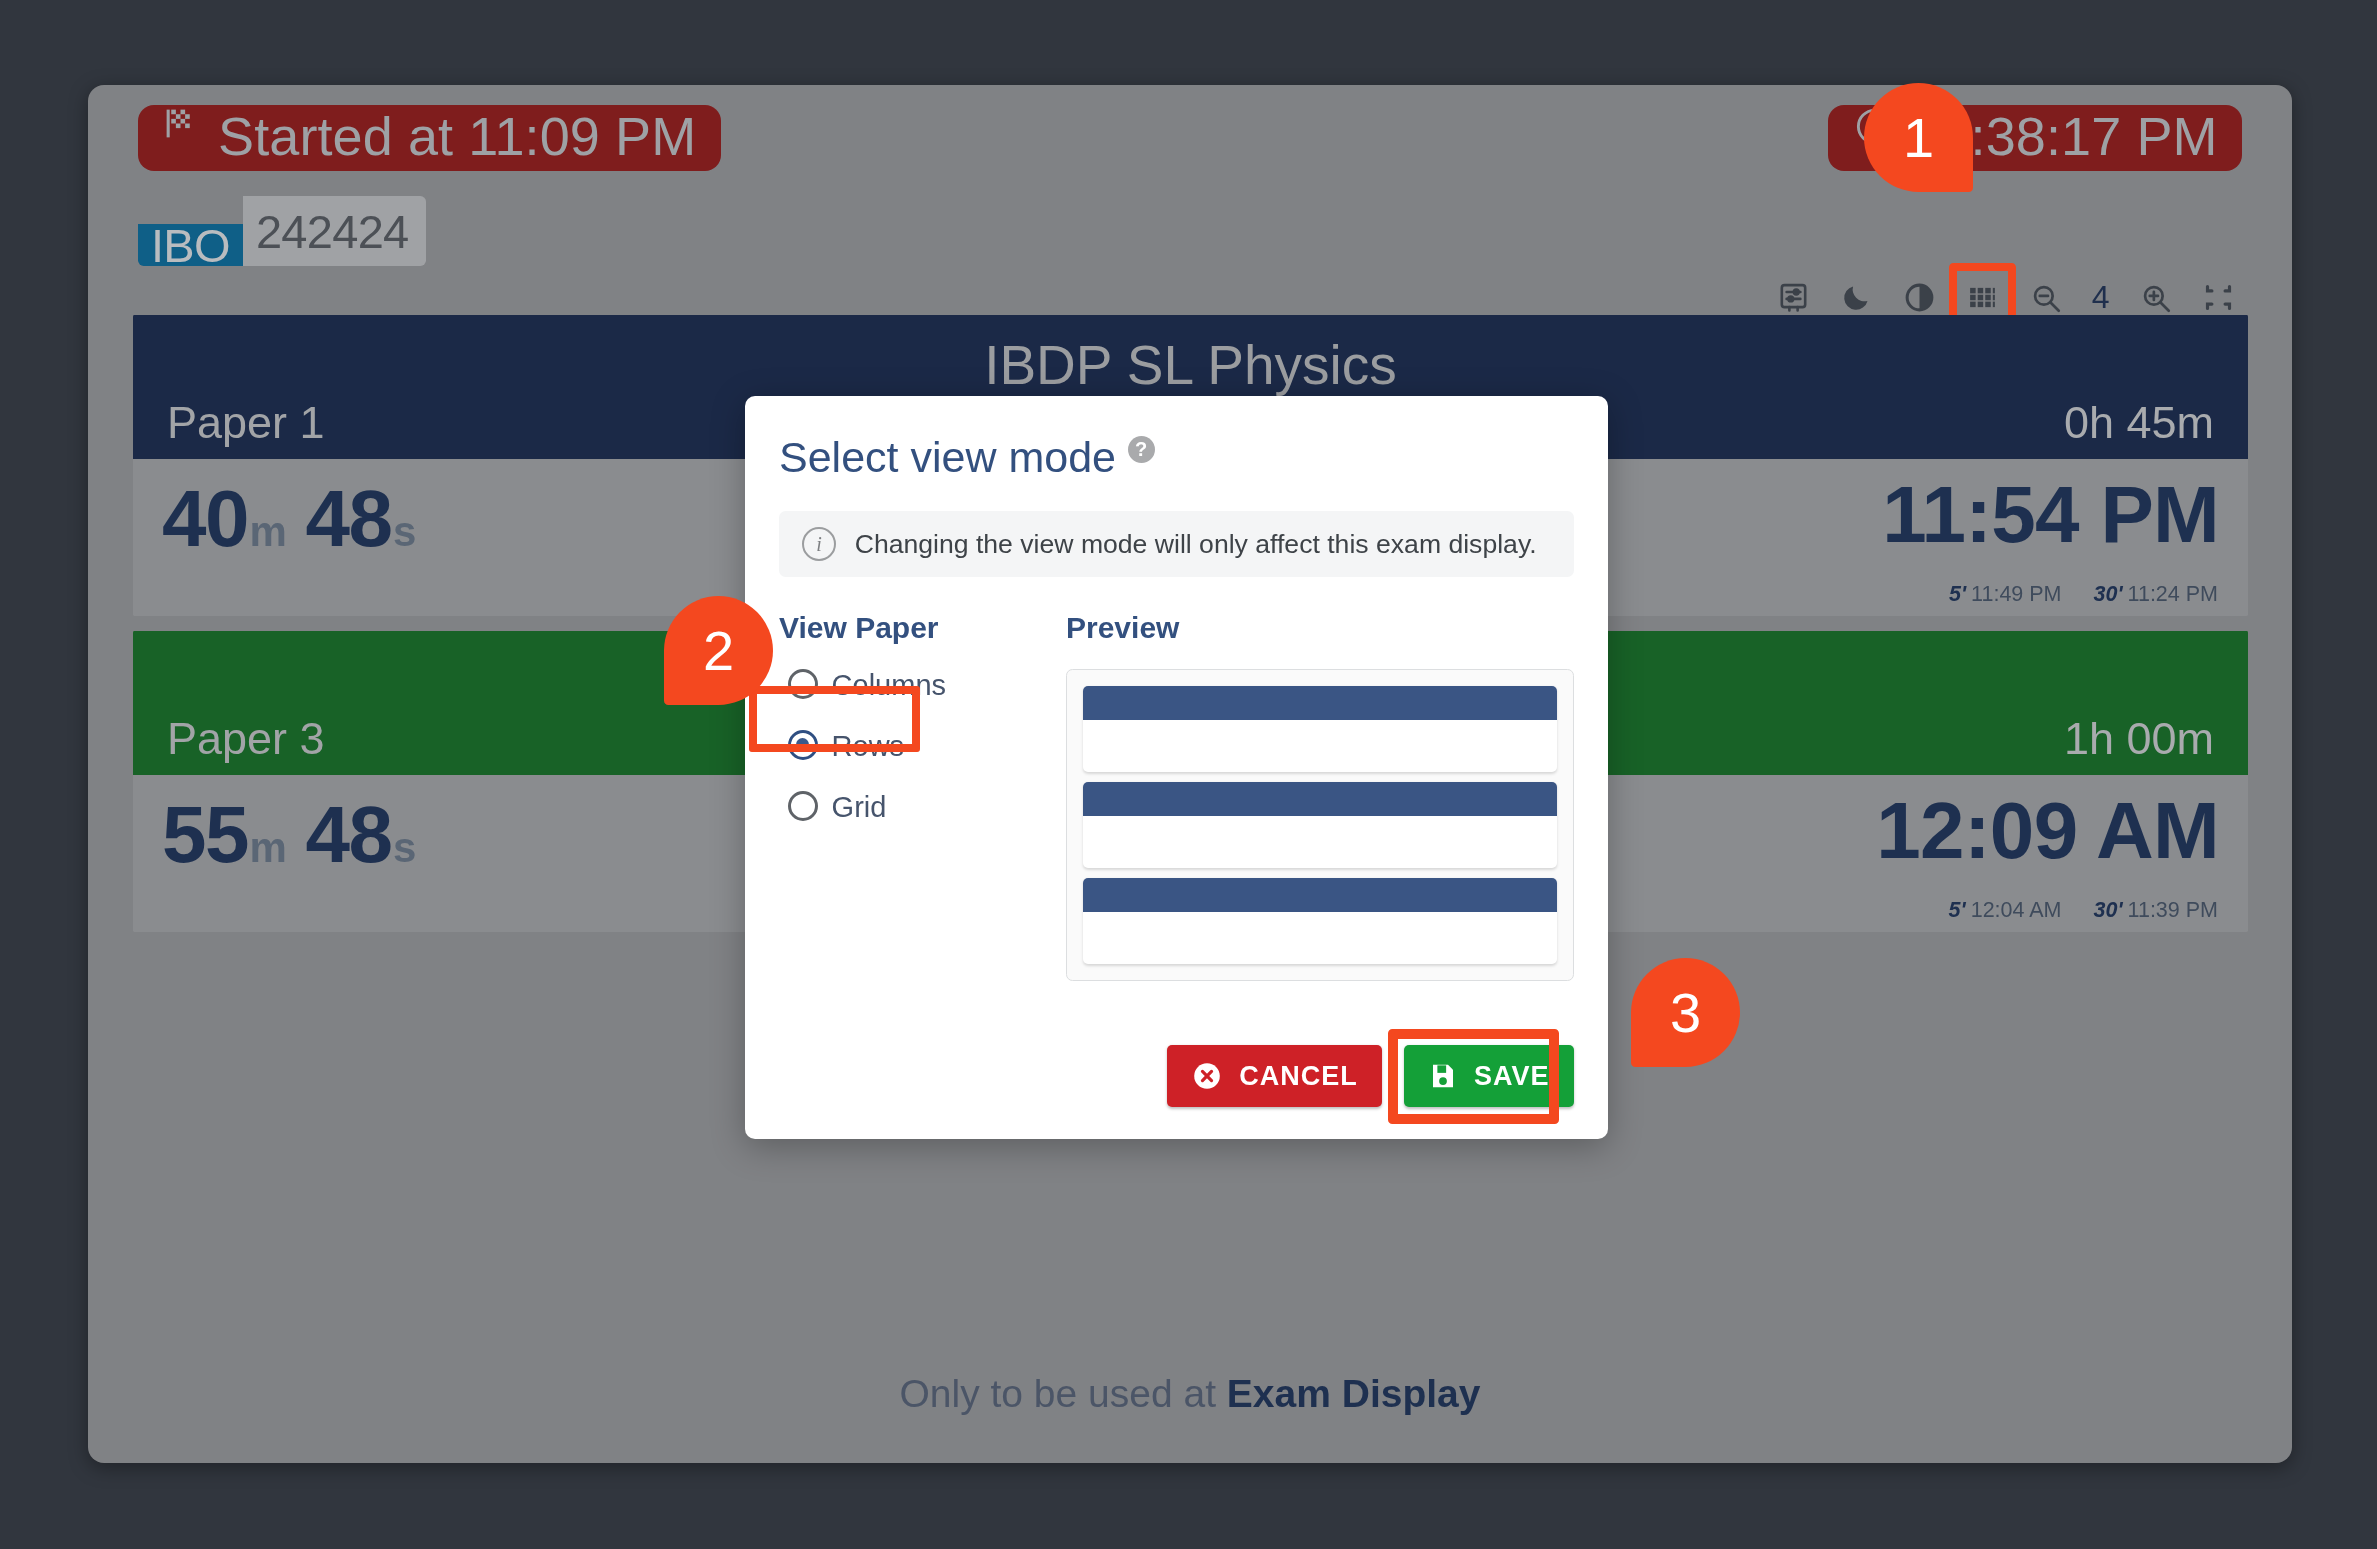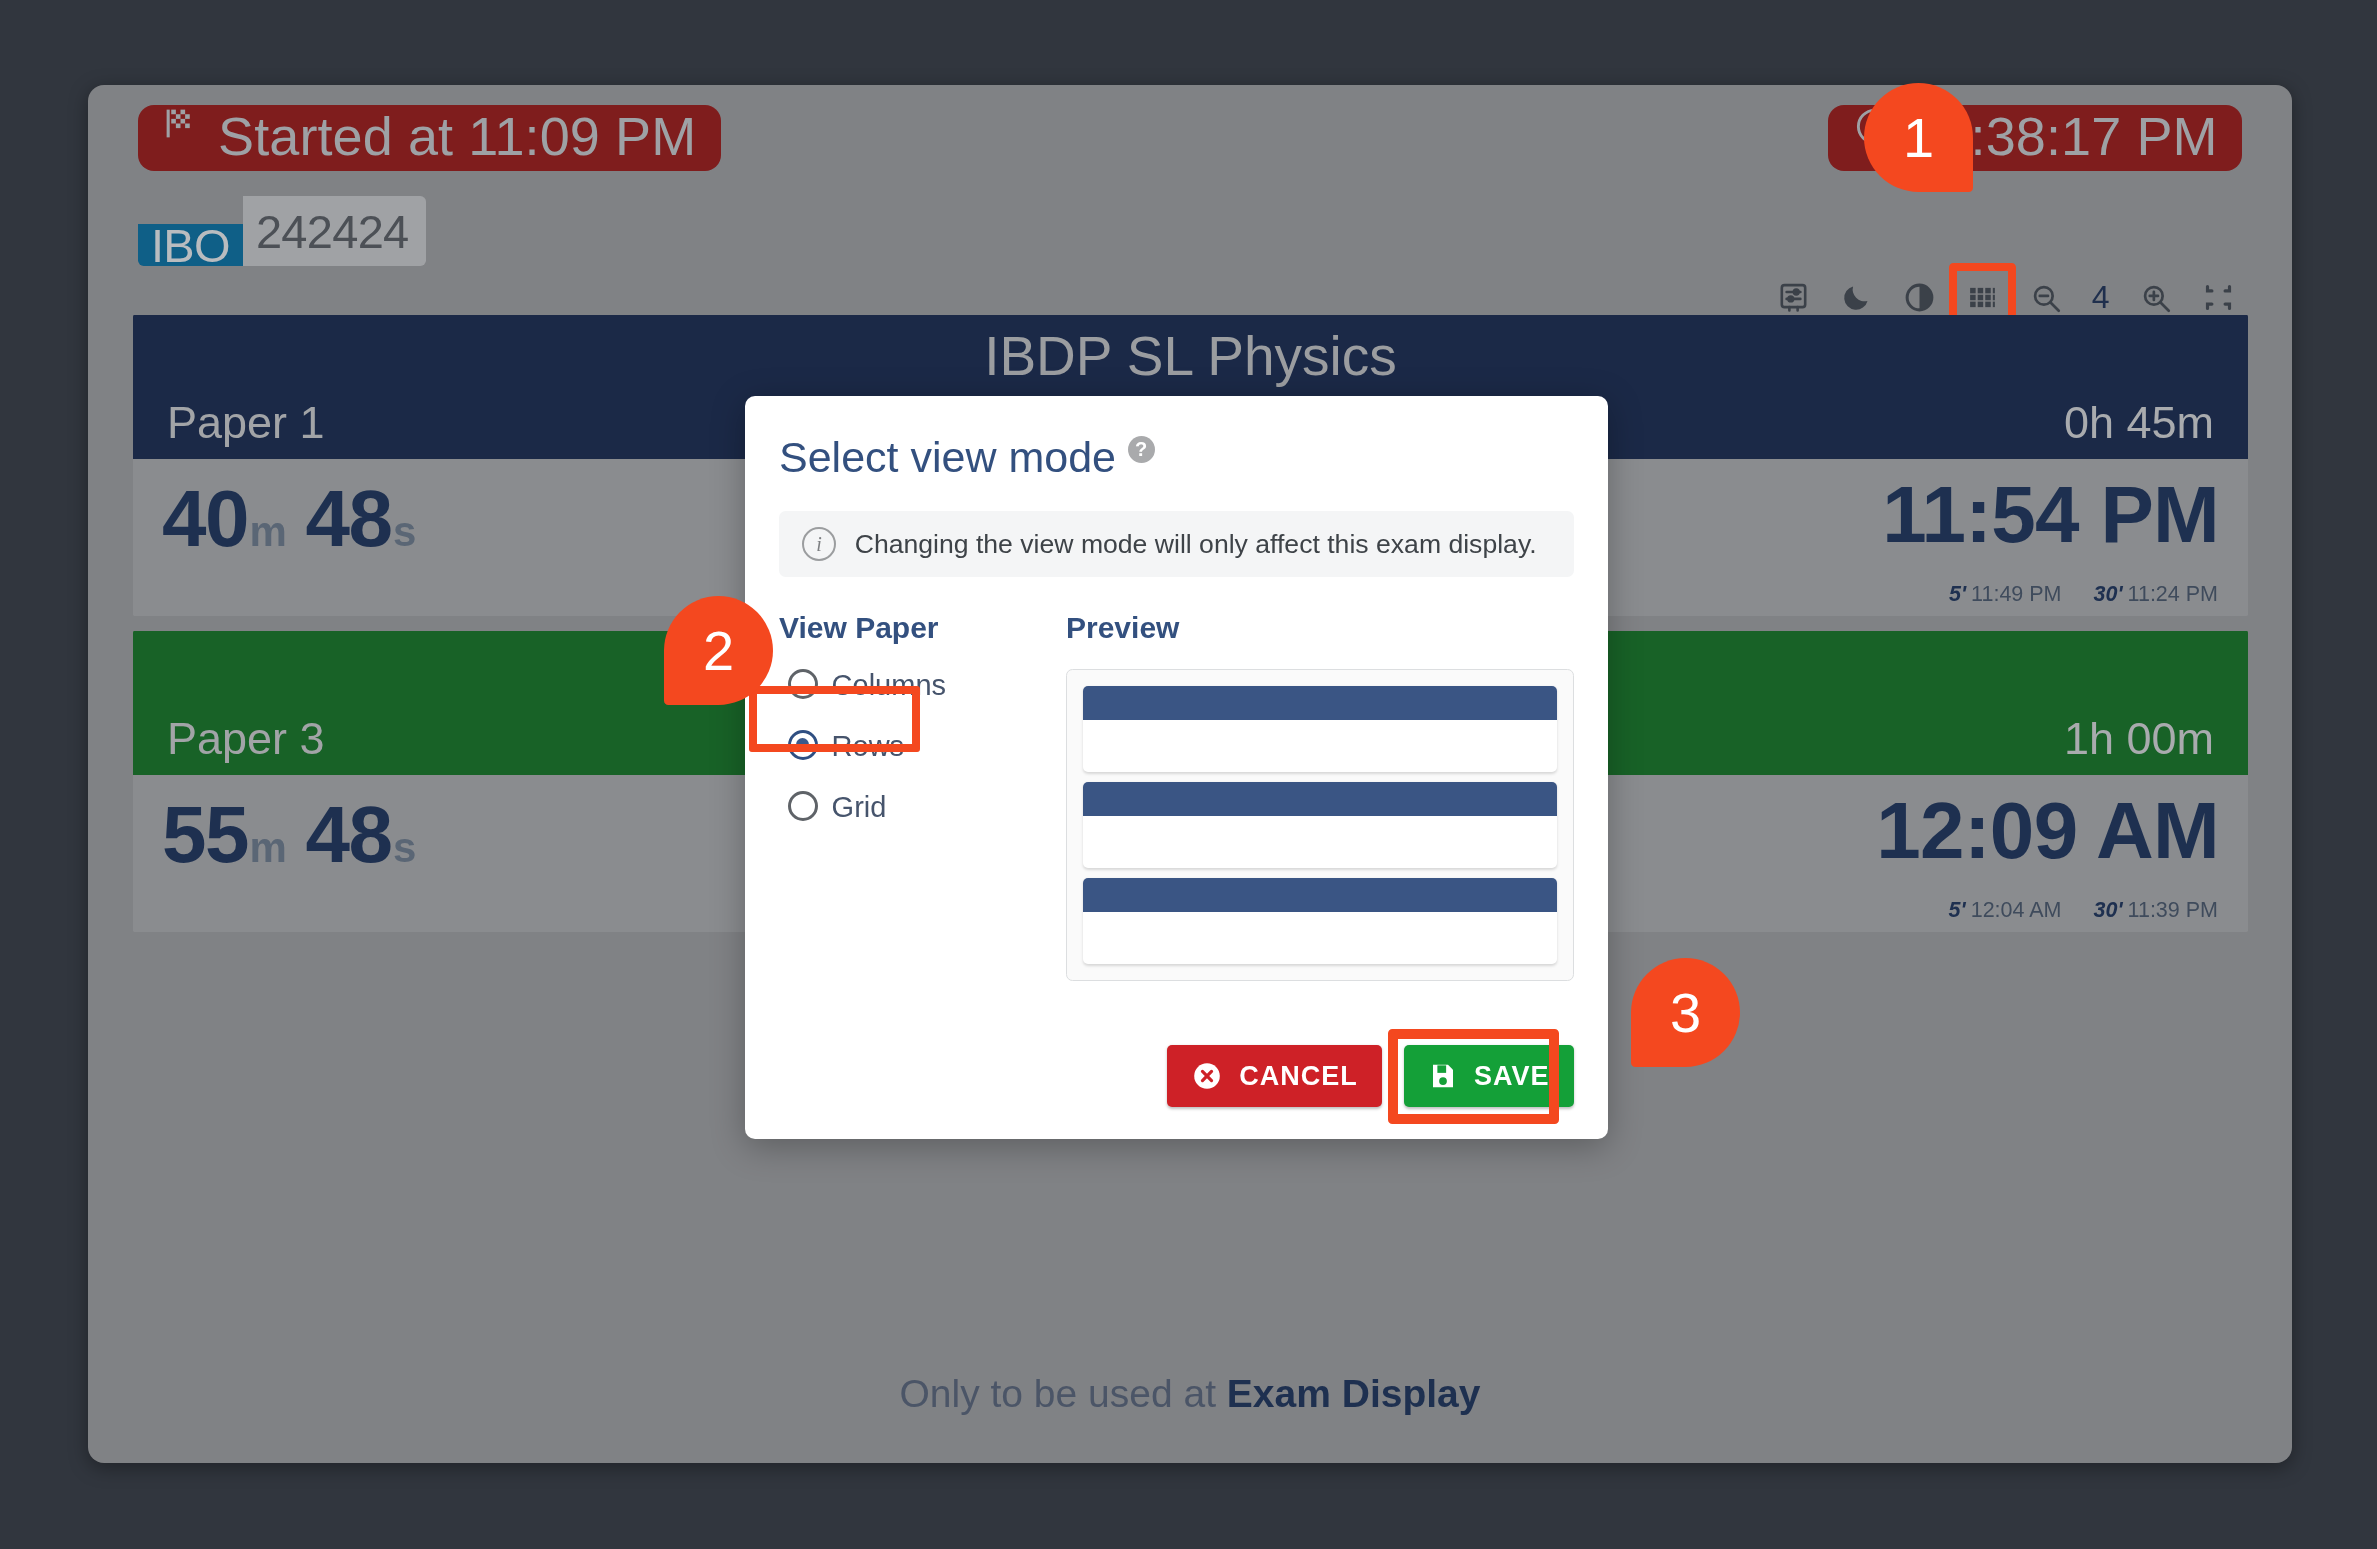--- a/index.html
+++ b/index.html
@@ -131,21 +131,21 @@
 
   .card-head {
     height: 144px;
     position: relative;
   }
   .card-head.blue  { background: #1b2947; }
   .card-head.green { background: #186227; }
   .card-title {
     position: absolute;
     left: 0; right: 0;
-    top: 9px;
+    top: 18px;
     text-align: center;
     color: #9b9da0;
     font-size: 55px;
     font-weight: 400;
   }
   .card-paper {
     position: absolute;
     left: 34px;
     bottom: 10px;
     color: #a2a4a7;

